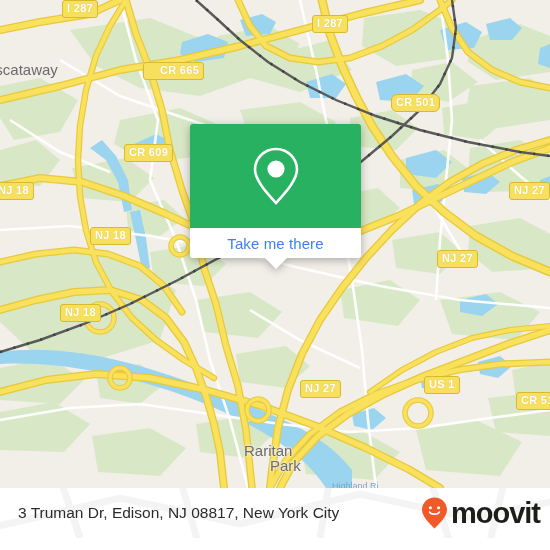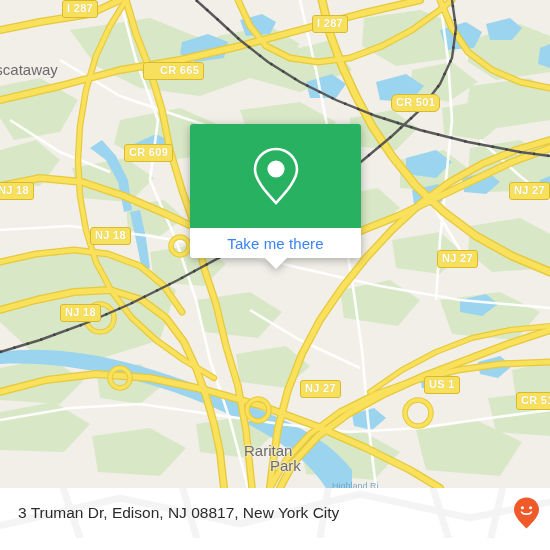--- a/index.html
+++ b/index.html
@@ -332,16 +332,17 @@
 
     <div class="addr">3 Truman Dr, Edison, NJ 08817, New York City</div>
 
     <div class="brand">
       <svg width="27" height="33" viewBox="0 0 27 33">
         <path d="M13.5 1 C6.6 1 1 6.5 1 13.2 C1 20.4 9.4 27.6 13.5 32 C17.6 27.6 26 20.4 26 13.2 C26 6.5 20.4 1 13.5 1 Z" fill="#ef5a28"></path>
         <circle cx="9.4" cy="11.2" r="1.55" fill="#ffffff"></circle>
         <circle cx="17.6" cy="11.2" r="1.55" fill="#ffffff"></circle>
         <path d="M8.6 15.6 C10.2 18.4 16.8 18.4 18.4 15.6" stroke="#ffffff" stroke-width="1.7" fill="none" stroke-linecap="round"></path>
       </svg>
+      <span class="brand-word">moovit</span>
     </div>
   </div>
 
 </div>
 
 </body></html>

